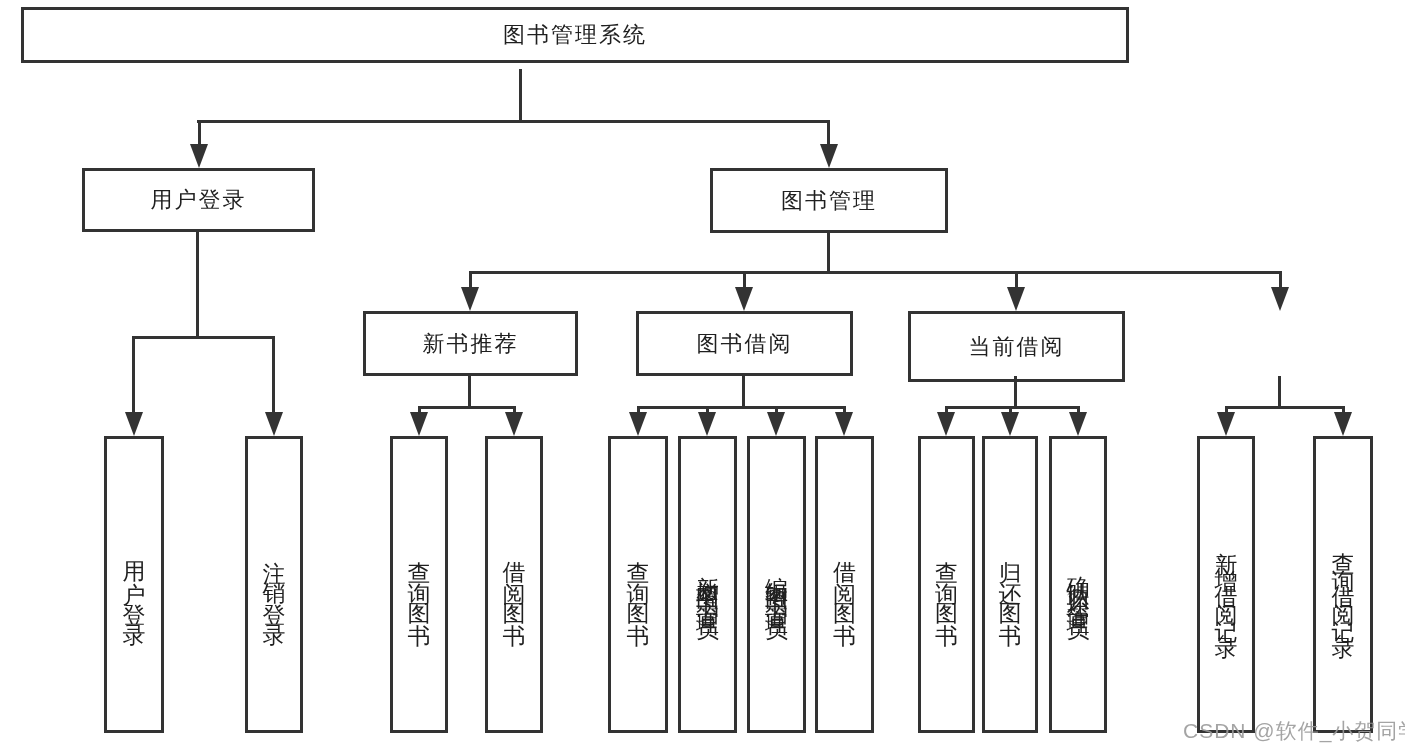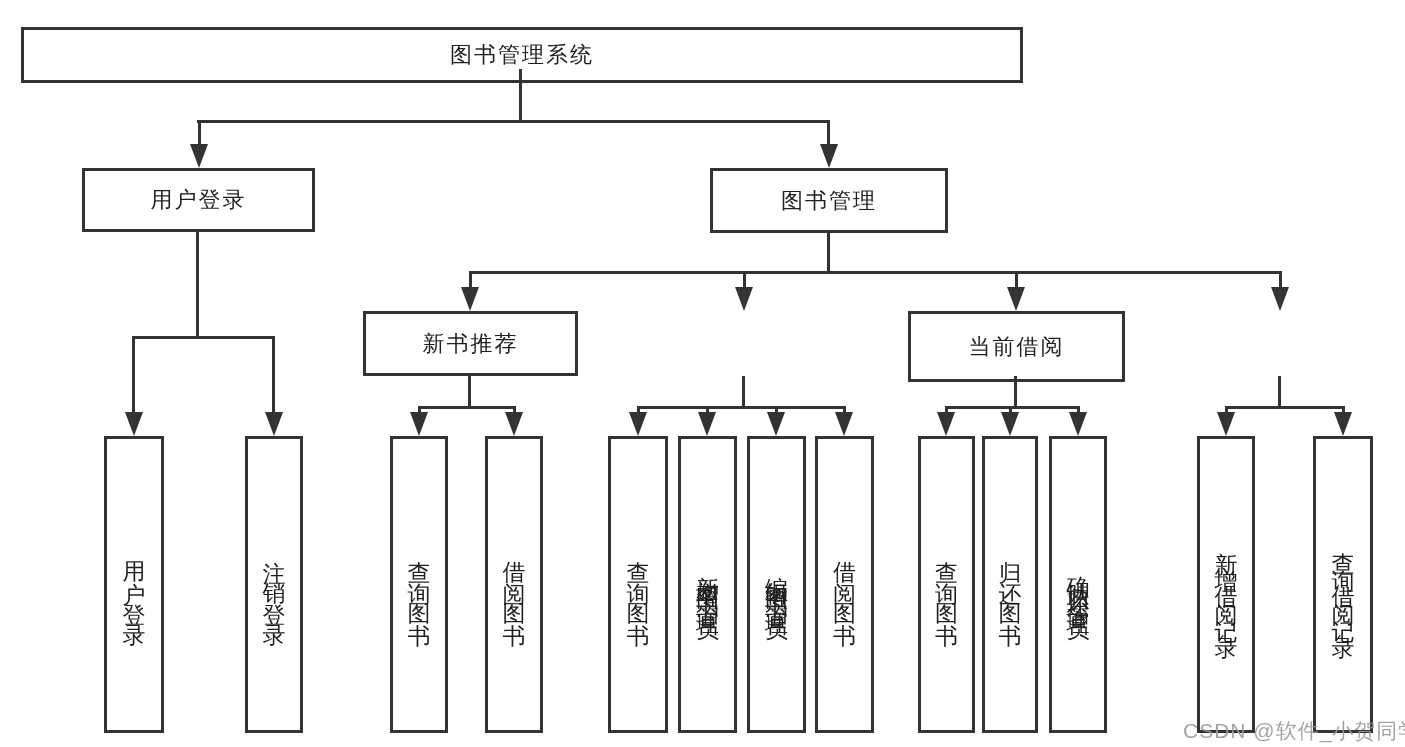--- a/index.html
+++ b/index.html
@@ -49,21 +49,21 @@
     white-space:nowrap;
     z-index:5;
     opacity:0.9;
   }
 </style>
 </head>
 <body>
 
 <div id="canvas">
 
-  <div class="box hbox" style="left:21px;top:27px;width:1002px;height:56px;">图书管理系统</div>
+  <div class="box hbox" style="left:21px;top:7px;width:1108px;height:56px;">图书管理系统</div>
 
   <div class="vline" style="left:519px;top:69px;height:53px;"></div>
   <div class="hline" style="left:197px;top:120px;width:633px;"></div>
   <div class="vline" style="left:198px;top:120px;height:26px;"></div>
   <div class="arrow" style="left:190px;top:144px;"></div>
   <div class="vline" style="left:827px;top:120px;height:26px;"></div>
   <div class="arrow" style="left:820px;top:144px;"></div>
 
   <div class="box hbox" style="left:82px;top:168px;width:233px;height:64px;">用户登录</div>
   <div class="box hbox" style="left:710px;top:168px;width:238px;height:65px;">图书管理</div>
@@ -80,20 +80,21 @@
   <div class="vline" style="left:469px;top:271px;height:18px;"></div>
   <div class="arrow" style="left:461px;top:287px;"></div>
   <div class="vline" style="left:743px;top:271px;height:18px;"></div>
   <div class="arrow" style="left:735px;top:287px;"></div>
   <div class="vline" style="left:1015px;top:271px;height:18px;"></div>
   <div class="arrow" style="left:1007px;top:287px;"></div>
   <div class="vline" style="left:1279px;top:271px;height:18px;"></div>
   <div class="arrow" style="left:1271px;top:287px;"></div>
 
   <div class="box hbox" style="left:363px;top:311px;width:215px;height:65px;">新书推荐</div>
+  <div class="box hbox" style="left:636px;top:311px;width:217px;height:65px;">图书借阅</div>
   <div class="box hbox" style="left:908px;top:311px;width:217px;height:71px;">当前借阅</div>
 
   <div class="vline" style="left:468px;top:376px;height:32px;"></div>
   <div class="hline" style="left:418px;top:406px;width:98px;"></div>
   <div class="vline" style="left:418px;top:406px;height:10px;"></div>
   <div class="arrow" style="left:410px;top:412px;"></div>
   <div class="vline" style="left:513px;top:406px;height:10px;"></div>
   <div class="arrow" style="left:505px;top:412px;"></div>
 
   <div class="vline" style="left:742px;top:376px;height:32px;"></div>

